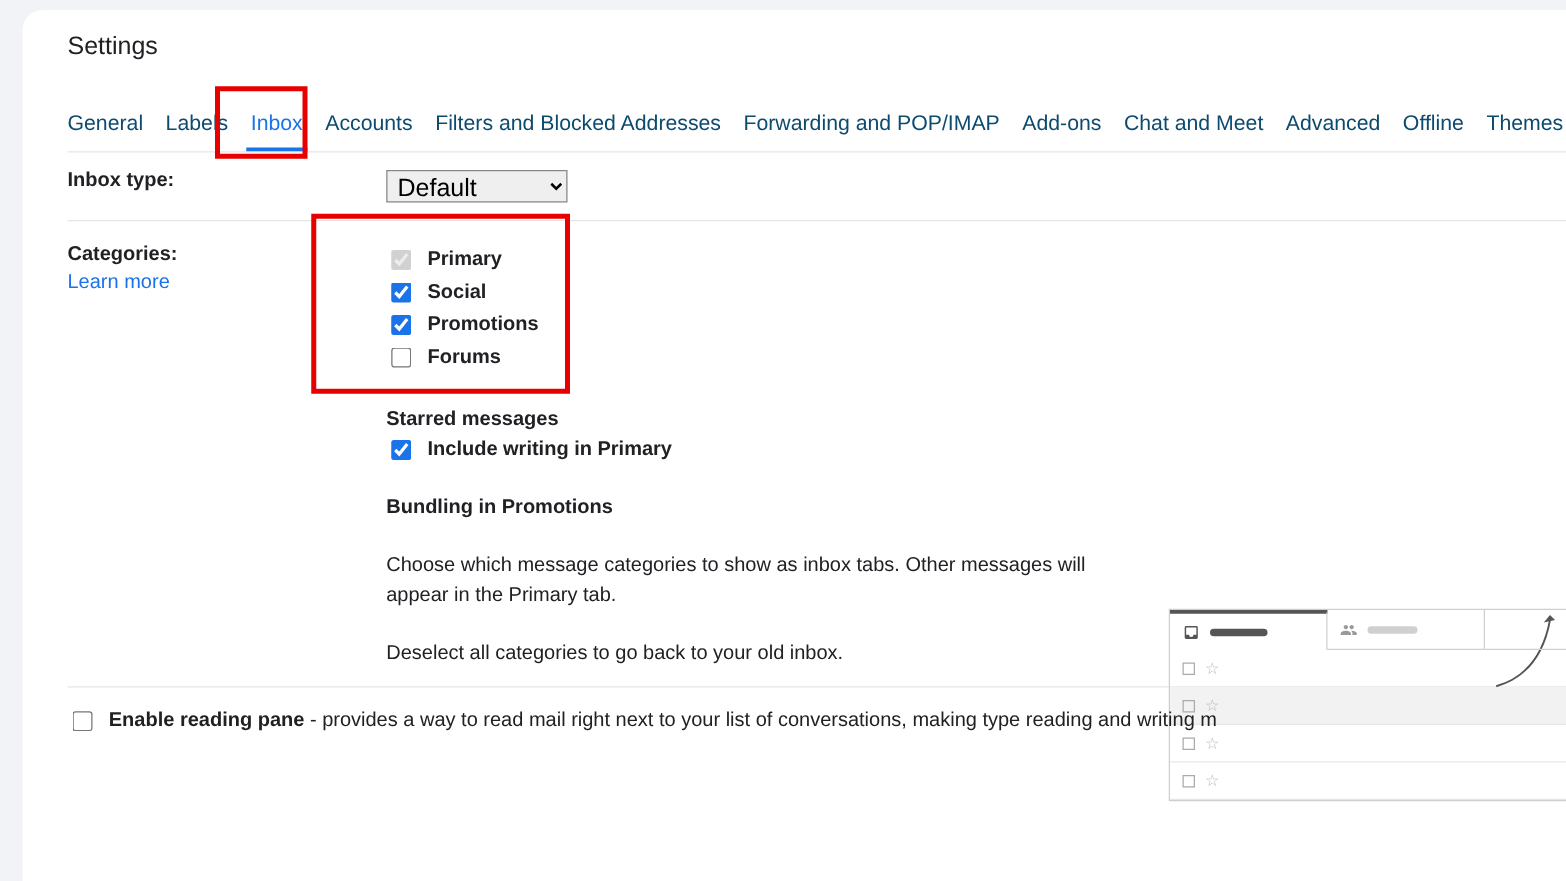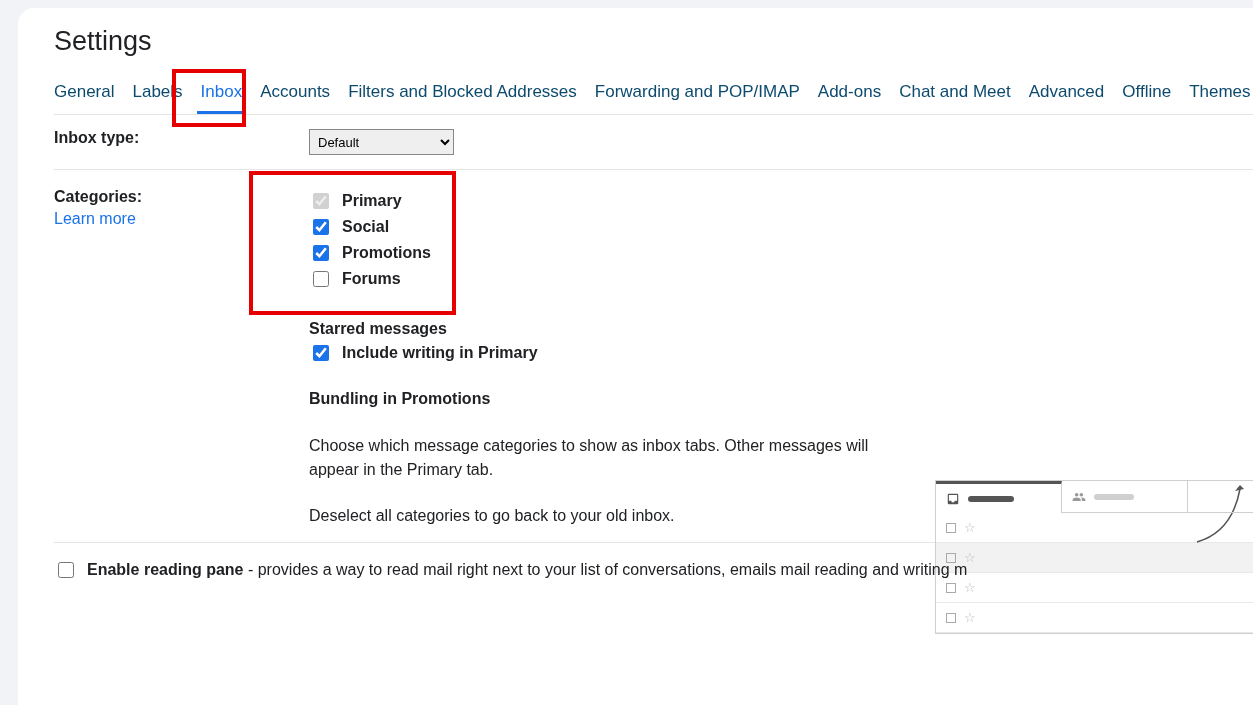--- a/index.html
+++ b/index.html
@@ -16,23 +16,23 @@
     background: #fff;
     margin: 8px 0 0 18px;
     border-radius: 16px 0 0 0;
     padding: 18px 0 0 36px;
     width: 1235px;
     height: 700px;
     position: relative;
     overflow: hidden;
   }
   .title {
-    font-size: 27px;
+    font-size: 20px;
     font-weight: 400;
-    margin: 0 0 17px 0;
+    margin: 0 0 32px 0;
   }
   .tabbar {
     display: flex;
     gap: 18px;
     border-bottom: 1px solid #e5e5e5;
     padding-bottom: 0;
     margin-right: -40px;
   }
   .tab {
     color: #0c4a6e;
@@ -68,21 +68,21 @@
   }
   .section-label a.learn {
     font-weight: 400;
     color: #1a73e8;
     text-decoration: none;
     display: block;
     margin-top: 4px;
   }
   .section-body { flex: 1; position: relative; }
   select.inbox-type {
-    font-size: 13px;
+    font-size: 20px;
     padding: 2px 4px;
     width: 145px;
     height: 26px;
     border: 1px solid #888;
     background: #efefef;
   }
   .chk-row {
     display: flex;
     align-items: flex-start;
     gap: 10px;
@@ -259,21 +259,21 @@
           </div>
       </div>
     </div>
   </div>
 
   <div class="section noborder" style="padding-top:16px;">
     <div class="section-body">
       <div class="chk-row">
         <input type="checkbox" id="readChk" style="">
         <span>
-          <b>Enable reading pane</b><span class="reading-desc"> - provides a way to read mail right next to your list of conversations, emails mail reading and writing m</span>
+          <b>Enable reading pane</b><span class="reading-desc"> - provides a way to read mail right next to your list of conversations, making type reading and writing m</span>
         </span>
       </div>
     </div>
   </div>
 
   <div class="highlight-tab" style="left:154px; top:61px; width:74px; height:58px;"></div>
   <div class="highlight-tab" style="left:231px; top:163px; width:207px; height:144px;"></div>
 </div>
 
 </body></html>

